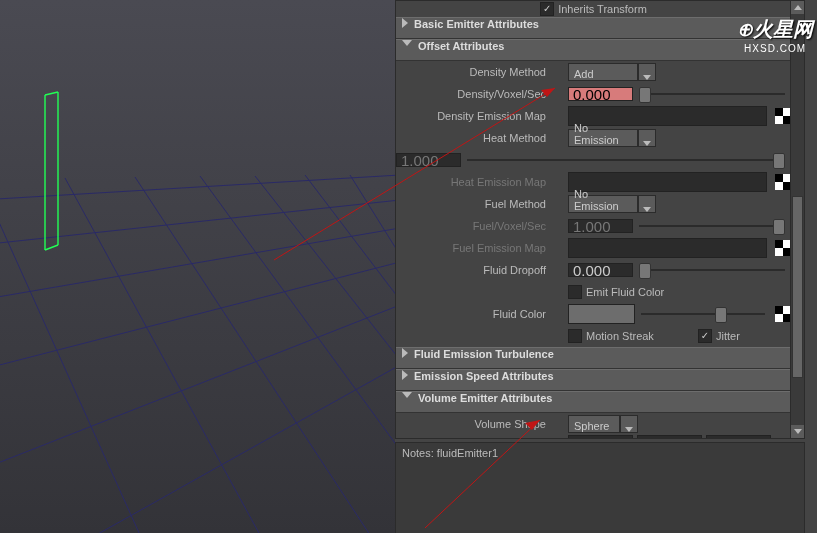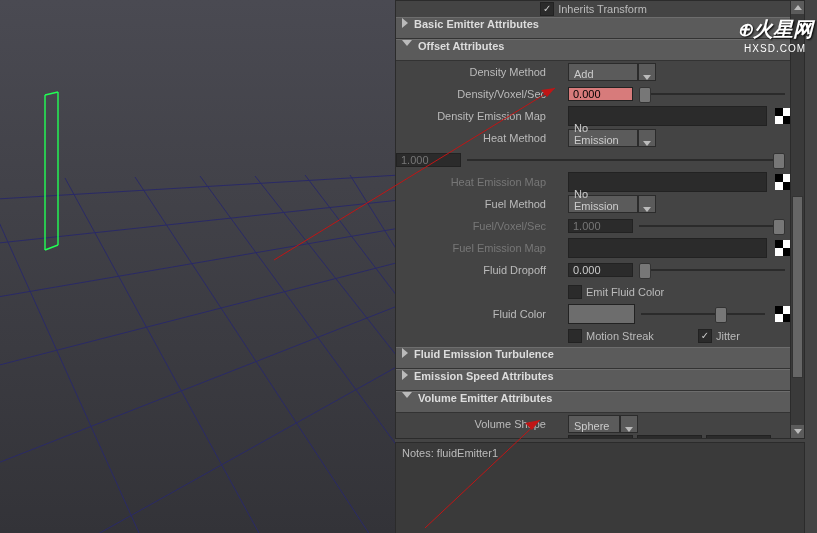--- a/index.html
+++ b/index.html
@@ -8,21 +8,21 @@
   .panel{position:absolute;left:395px;top:0;width:422px;height:533px;background:#444}
   .attr-body{position:absolute;left:0;top:0;width:408px;height:437px;border:1px solid #2b2b2b;background:#444;overflow:hidden}
   .scroll-inner{position:absolute;left:0;top:0;width:395px}
   .section-hdr{display:flex;align-items:flex-start;height:20px;background:#5b5b5b;border-top:1px solid #6d6d6d;border-bottom:1px solid #333;font-weight:bold;color:#ddd;padding-left:6px;gap:6px;cursor:default}
   .tri{display:inline-block;width:0;height:0}
   .tri-down{border-left:5px solid transparent;border-right:5px solid transparent;border-top:6px solid #bbb}
   .tri-right{border-top:5px solid transparent;border-bottom:5px solid transparent;border-left:6px solid #bbb}
   .row{display:flex;align-items:center;height:22px}
   .lbl{width:150px;text-align:right;padding-right:22px;color:#bbb}
   .lbl.dim{color:#777}
-  .fld{height:14px;background:#2b2b2b;border:1px solid #222;color:#ccc;padding:0 4px;box-sizing:border-box;font-size:11px}
+  .fld{height:14px;background:#2b2b2b;border:1px solid #222;color:#ccc;padding:0 4px;box-sizing:border-box;font-size:15px}
   .fld.dim{color:#777}
   .fld.pink{background:#d77b7b;color:#000}
   .drop{display:inline-flex;align-items:flex-end;height:18px;background:#5b5b5b;border:1px solid #2b2b2b;color:#ccc;padding:0 5px;box-sizing:border-box;font-size:11px;gap:6px}
   .drop .caret{width:0;height:0;border-left:4px solid transparent;border-right:4px solid transparent;border-top:5px solid #bbb}
   .slider{position:relative;flex:1;height:18px;margin:0 6px}
   .slider .track{position:absolute;left:0;right:0;top:8px;height:2px;background:#2b2b2b}
   .slider .knob{position:absolute;top:2px;width:10px;height:14px;background:#777;border:1px solid #333;border-radius:2px}
   .map-btn{width:16px;height:16px;background:#fff;position:relative;margin-left:4px}
   .map-btn::after{content:"";position:absolute;width:8px;height:8px;background:#000;left:0;top:0}
   .map-btn::before{content:"";position:absolute;width:8px;height:8px;background:#000;right:0;bottom:0}

